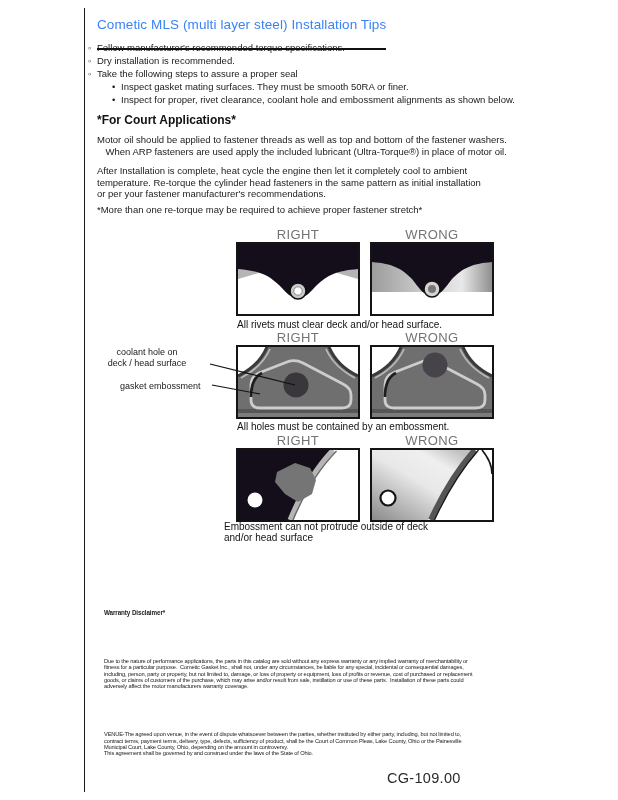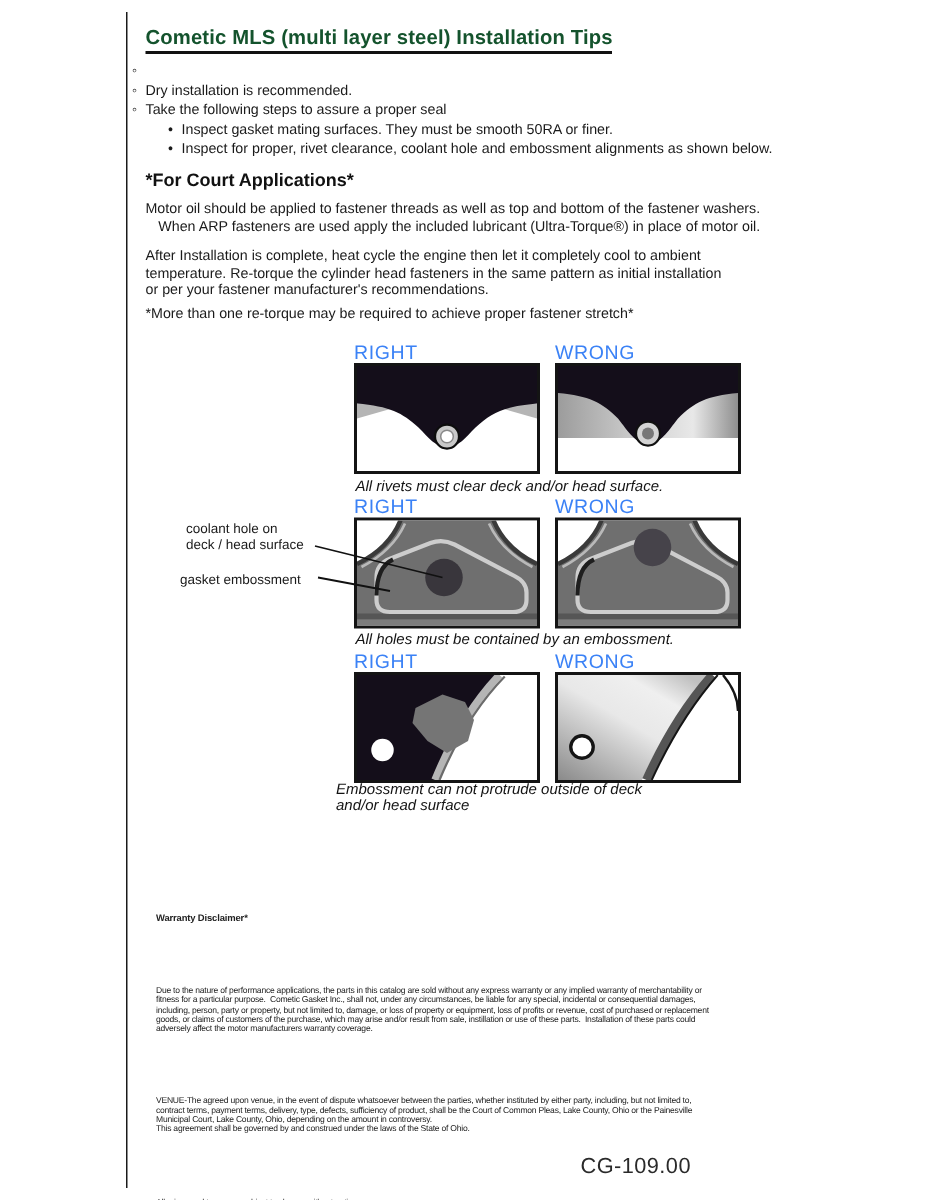--- a/index.html
+++ b/index.html
@@ -4,55 +4,56 @@
 <style>
   html,body{margin:0;padding:0;}
   body{
     width:618px;height:800px;position:relative;background:#ffffff;
     font-family:"Liberation Sans","DejaVu Sans",sans-serif;color:#161616;
     overflow:hidden;
   }
   .abs{position:absolute;}
   .left-rule{left:84px;top:8px;width:1px;height:784px;background:#1a1a1a;}
   .title{
-    left:97px;top:17px;font-size:13.5px;font-weight:bold;color:#14532d;
-    border-bottom:2px solid #111;padding-bottom:2px;letter-spacing:.1px;
+    left:97px;top:17px;font-size:13.5px;font-weight:normal;color:#3b82f6;
+    border-bottom:2px solid #111;padding-bottom:16px;letter-spacing:.1px;
   }
   .tips{left:88px;top:41px;font-size:9.5px;line-height:13px;color:#1a1a1a;}
   .tip-row{display:flex;}
   .tip-row .marker{width:9px;flex:0 0 9px;}
   .tip-sub{margin-left:24px;}
   .diesel-heading{left:97px;top:113px;font-size:12px;font-weight:bold;color:#111;}
   .para{left:97px;font-size:9.5px;line-height:11.5px;white-space:pre-line;color:#1a1a1a;}
   .p1{top:134px;text-align:right;}
   .p2{top:165px;}
   .note{top:204px;text-align:center;}
-  .rw-label{width:124px;text-align:left;font-size:13px;color:#3b82f6;letter-spacing:.4px;}
+  .rw-label{width:124px;text-align:center;font-size:13px;color:#737373;letter-spacing:.4px;}
   .dbox{width:120px;height:70px;border:2px solid #141414;background:#fff;}
-  .caption{font-size:10px;line-height:11px;color:#131313;white-space:pre-line;font-style:italic;}
+  .caption{font-size:10px;line-height:11px;color:#131313;white-space:pre-line;}
   .ann{font-size:9px;line-height:10.5px;color:#1a1a1a;white-space:pre-line;}
-  .ann-coolant{left:124px;top:347px;width:106px;}
+  .ann-coolant{left:94px;top:347px;width:106px;text-align:center;}
   .ann-emboss{left:120px;top:381px;}
   .leader{left:204px;top:352px;}
   .disclaimer{left:104px;top:573px;white-space:pre;color:#222;}
   .disclaimer .dheading{font-size:6.3px;font-weight:bold;margin-bottom:6px;letter-spacing:-.1px;}
   .disclaimer .dpara{font-size:5.7px;line-height:6.3px;letter-spacing:-.15px;margin-bottom:6px;}
   .pagenum{left:387px;top:754px;font-size:14.5px;color:#2a2a2a;letter-spacing:.3px;margin-top:16px;}
   svg{display:block;}
 </style>
 </head>
 <body>
 
 <div class="abs left-rule"></div>
 
 <div class="abs title">Cometic MLS (multi layer steel) Installation Tips</div>
 
 <div class="abs tips">
   <div class="tip-row">
     <span class="marker">◦</span>
+    <span>Follow manufacturer's recommended torque specifications.</span>
   </div>
   <div class="tip-row">
     <span class="marker">◦</span>
     <span>Dry installation is recommended.</span>
   </div>
   <div class="tip-row">
     <span class="marker">◦</span>
     <span>Take the following steps to assure a proper seal</span>
   </div>
   <div class="tip-row tip-sub">

